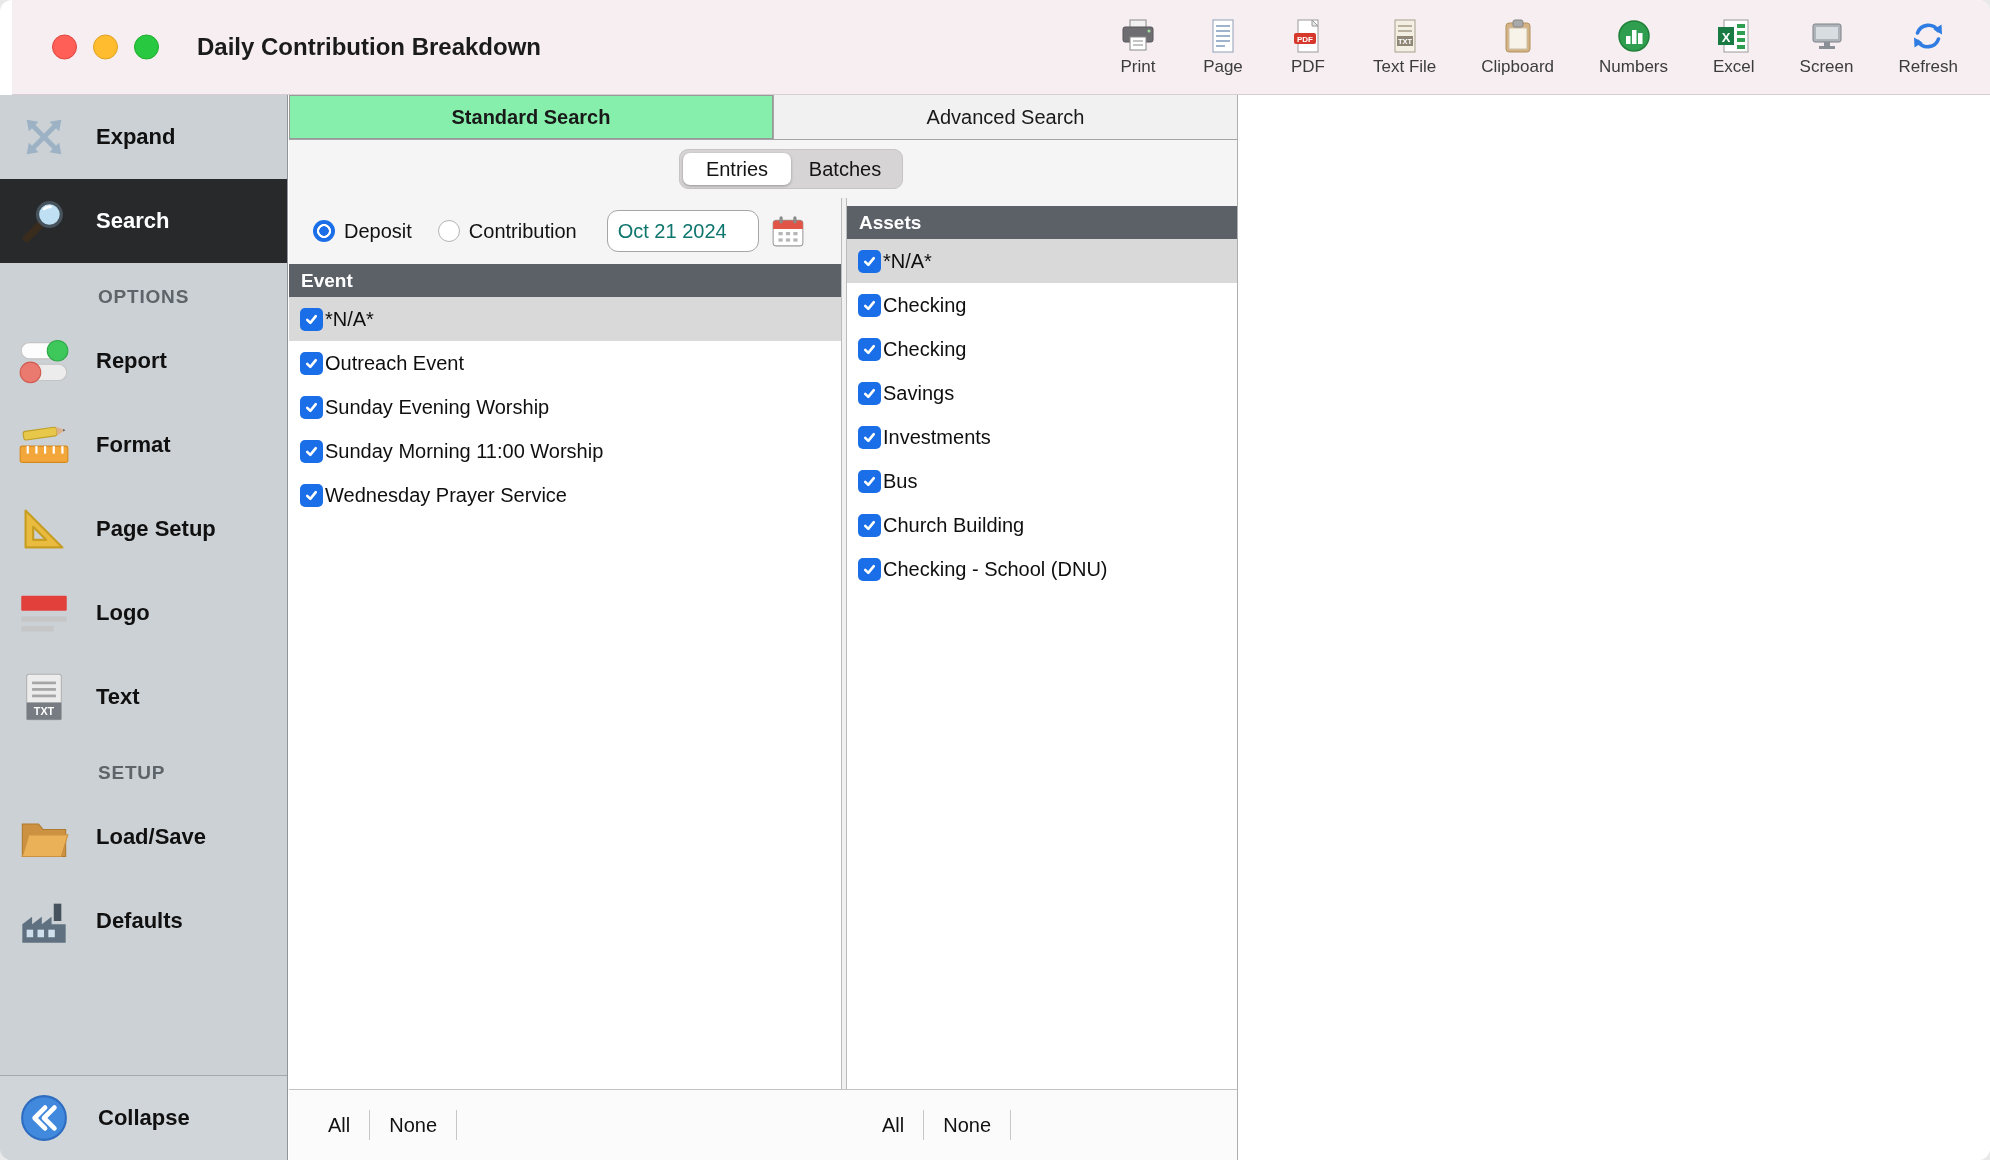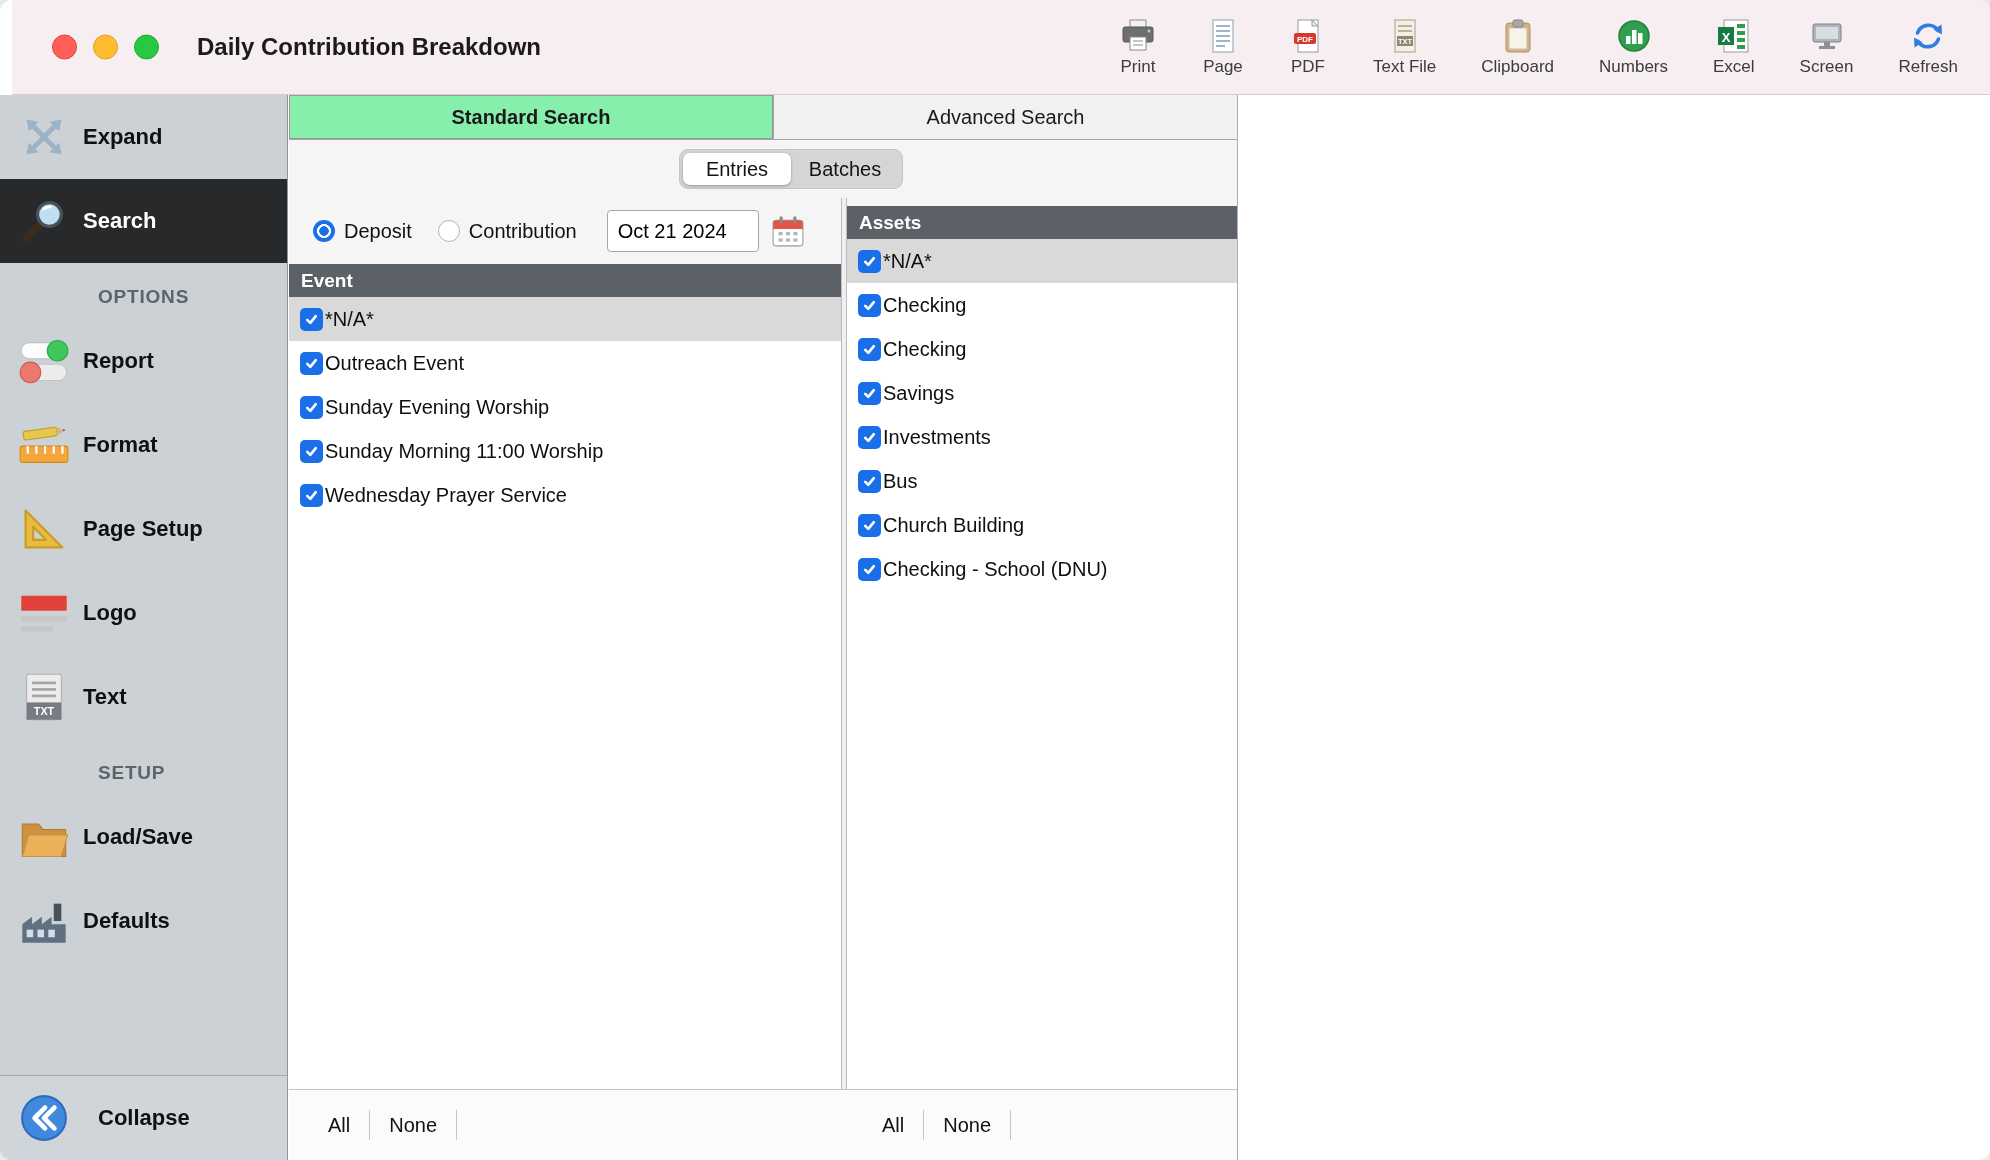--- a/index.html
+++ b/index.html
@@ -27,21 +27,21 @@
   .toolbar { margin-left:auto; display:flex; align-items:flex-start; gap:45px; padding-right:32px; }
   .tb-item { display:flex; flex-direction:column; align-items:center; gap:3px; cursor:default; }
   .tb-item svg { display:block; }
   .tb-label { font-size:17px; color:#3c3c3c; white-space:nowrap; }
 
   
   .sidebar {
     position:absolute; top:95px; left:0; bottom:0; width:288px;
     background:#ccd1d5; border-right:1px solid #8f959a;
   }
-  .side-item { height:84px; display:flex; align-items:center; padding-left:16px; gap:11px; cursor:default; }
+  .side-item { height:84px; display:flex; align-items:center; padding-left:16px; gap:24px; cursor:default; }
   .side-icon { width:56px; display:flex; justify-content:center; align-items:center; }
   .side-icon svg { display:block; }
   .side-label { font-size:22px; font-weight:bold; color:#101010; }
   .side-item.active { background:#28292b; }
   .side-item.active .side-label { color:#ffffff; }
   .side-header {
     margin:14px 0 2px 98px; height:40px; display:flex; align-items:center;
     font-size:19px; font-weight:bold; color:#5d646a; letter-spacing:0.8px;
   }
   .collapse-item {
@@ -70,22 +70,22 @@
   .divider { width:6px; background:#f0f0f0; border-left:1px solid #bcbcbc; border-right:1px solid #bcbcbc; }
   .right-col { flex:1; display:flex; flex-direction:column; padding-top:8px; }
 
   .filter-row { height:66px; display:flex; align-items:center; padding-left:24px; }
   .radio { width:22px; height:22px; border-radius:50%; flex:none; }
   .radio-on  { background:radial-gradient(circle, #1a6ee8 0 4.5px, #ffffff 5px 6.8px, #1a6ee8 7.2px 11px); }
   .radio-off { background:#ffffff; border:1.5px solid #b5b5b5; }
   .radio-label { font-size:20px; color:#111; margin-left:9px; }
   .gap26 { width:26px; flex:none; } .gap30 { width:30px; flex:none; }
   .date-input {
-    width:152px; height:42px; border:1px solid #a6a6a6; border-radius:4px;
-    font-family:inherit; font-size:20px; color:#000000; padding:0 10px; background:#fff;
+    width:152px; height:42px; border:1px solid #a6a6a6; border-radius:11px;
+    font-family:inherit; font-size:20px; color:#0f766e; padding:0 10px; background:#fff;
   }
   .cal { margin-left:12px; display:flex; align-items:center; }
 
   .panel-header {
     height:33px; background:#5c6167; color:#fff; font-size:19px; font-weight:bold;
     display:flex; align-items:center; padding-left:12px; flex:none;
   }
   .list { flex:1; background:#ffffff; overflow:hidden; }
   .list-row { height:44px; display:flex; align-items:center; padding-left:11px; gap:2px; font-size:20px; color:#0f0f0f; }
   .list-row.selected { background:#d9d9d9; }

